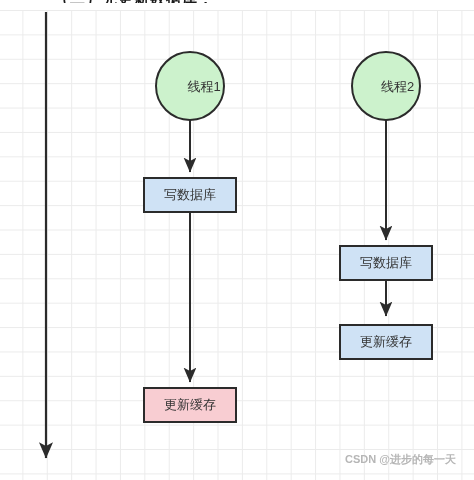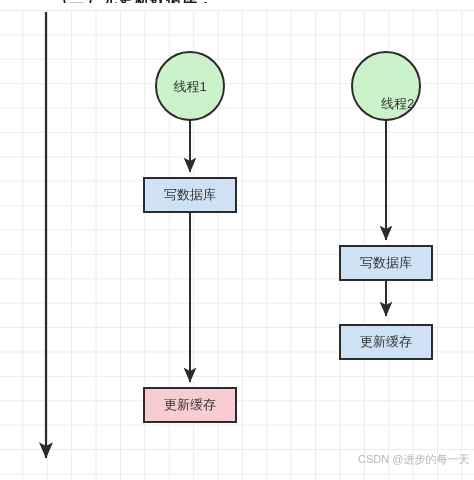--- a/index.html
+++ b/index.html
@@ -108,36 +108,36 @@
     <line x1="190" y1="120" x2="190" y2="172" stroke="#2b2b2b" stroke-width="2" marker-end="url(#arrowhead)"></line>
 
     <line x1="190" y1="212" x2="190" y2="382" stroke="#2b2b2b" stroke-width="2" marker-end="url(#arrowhead)"></line>
 
     <line x1="386" y1="120" x2="386" y2="240" stroke="#2b2b2b" stroke-width="2" marker-end="url(#arrowhead)"></line>
 
     <line x1="386" y1="280" x2="386" y2="316" stroke="#2b2b2b" stroke-width="2" marker-end="url(#arrowhead)"></line>
   </svg>
 
   <div class="circle-node" style="left:155px; top:51px; width:70px; height:70px;"></div>
-  <div class="node-label" style="left:155px; top:79px; width:70px;">线程1</div>
+  <div class="node-label" style="left:169px; top:79px; width:70px;">线程1</div>
 
   <div class="circle-node" style="left:351px; top:51px; width:70px; height:70px;"></div>
-  <div class="node-label" style="left:351px; top:96px; width:93px;">线程2</div>
+  <div class="node-label" style="left:351px; top:79px; width:93px;">线程2</div>
 
   <div class="box-node box-blue" style="left:143px; top:177px; width:94px; height:36px;"></div>
   <div class="node-label" style="left:143px; top:187px; width:94px;">写数据库</div>
 
   <div class="box-node box-pink" style="left:143px; top:387px; width:94px; height:36px;"></div>
   <div class="node-label" style="left:143px; top:397px; width:94px;">更新缓存</div>
 
   <div class="box-node box-blue" style="left:339px; top:245px; width:94px; height:36px;"></div>
   <div class="node-label" style="left:339px; top:255px; width:94px;">写数据库</div>
 
   <div class="box-node box-blue" style="left:339px; top:324px; width:94px; height:36px;"></div>
   <div class="node-label" style="left:339px; top:334px; width:94px;">更新缓存</div>
 
 
-  <div class="watermark" style="left:358px; top:452px;">CSDN @进步的每一天</div>
+  <div class="watermark" style="left:345px; top:452px;font-weight:bold;">CSDN @进步的每一天</div>
 
   <div class="top-strip"></div>
   <div class="top-title">（二）先更新数据库，</div>
 
 </div>
 
 </body></html>

